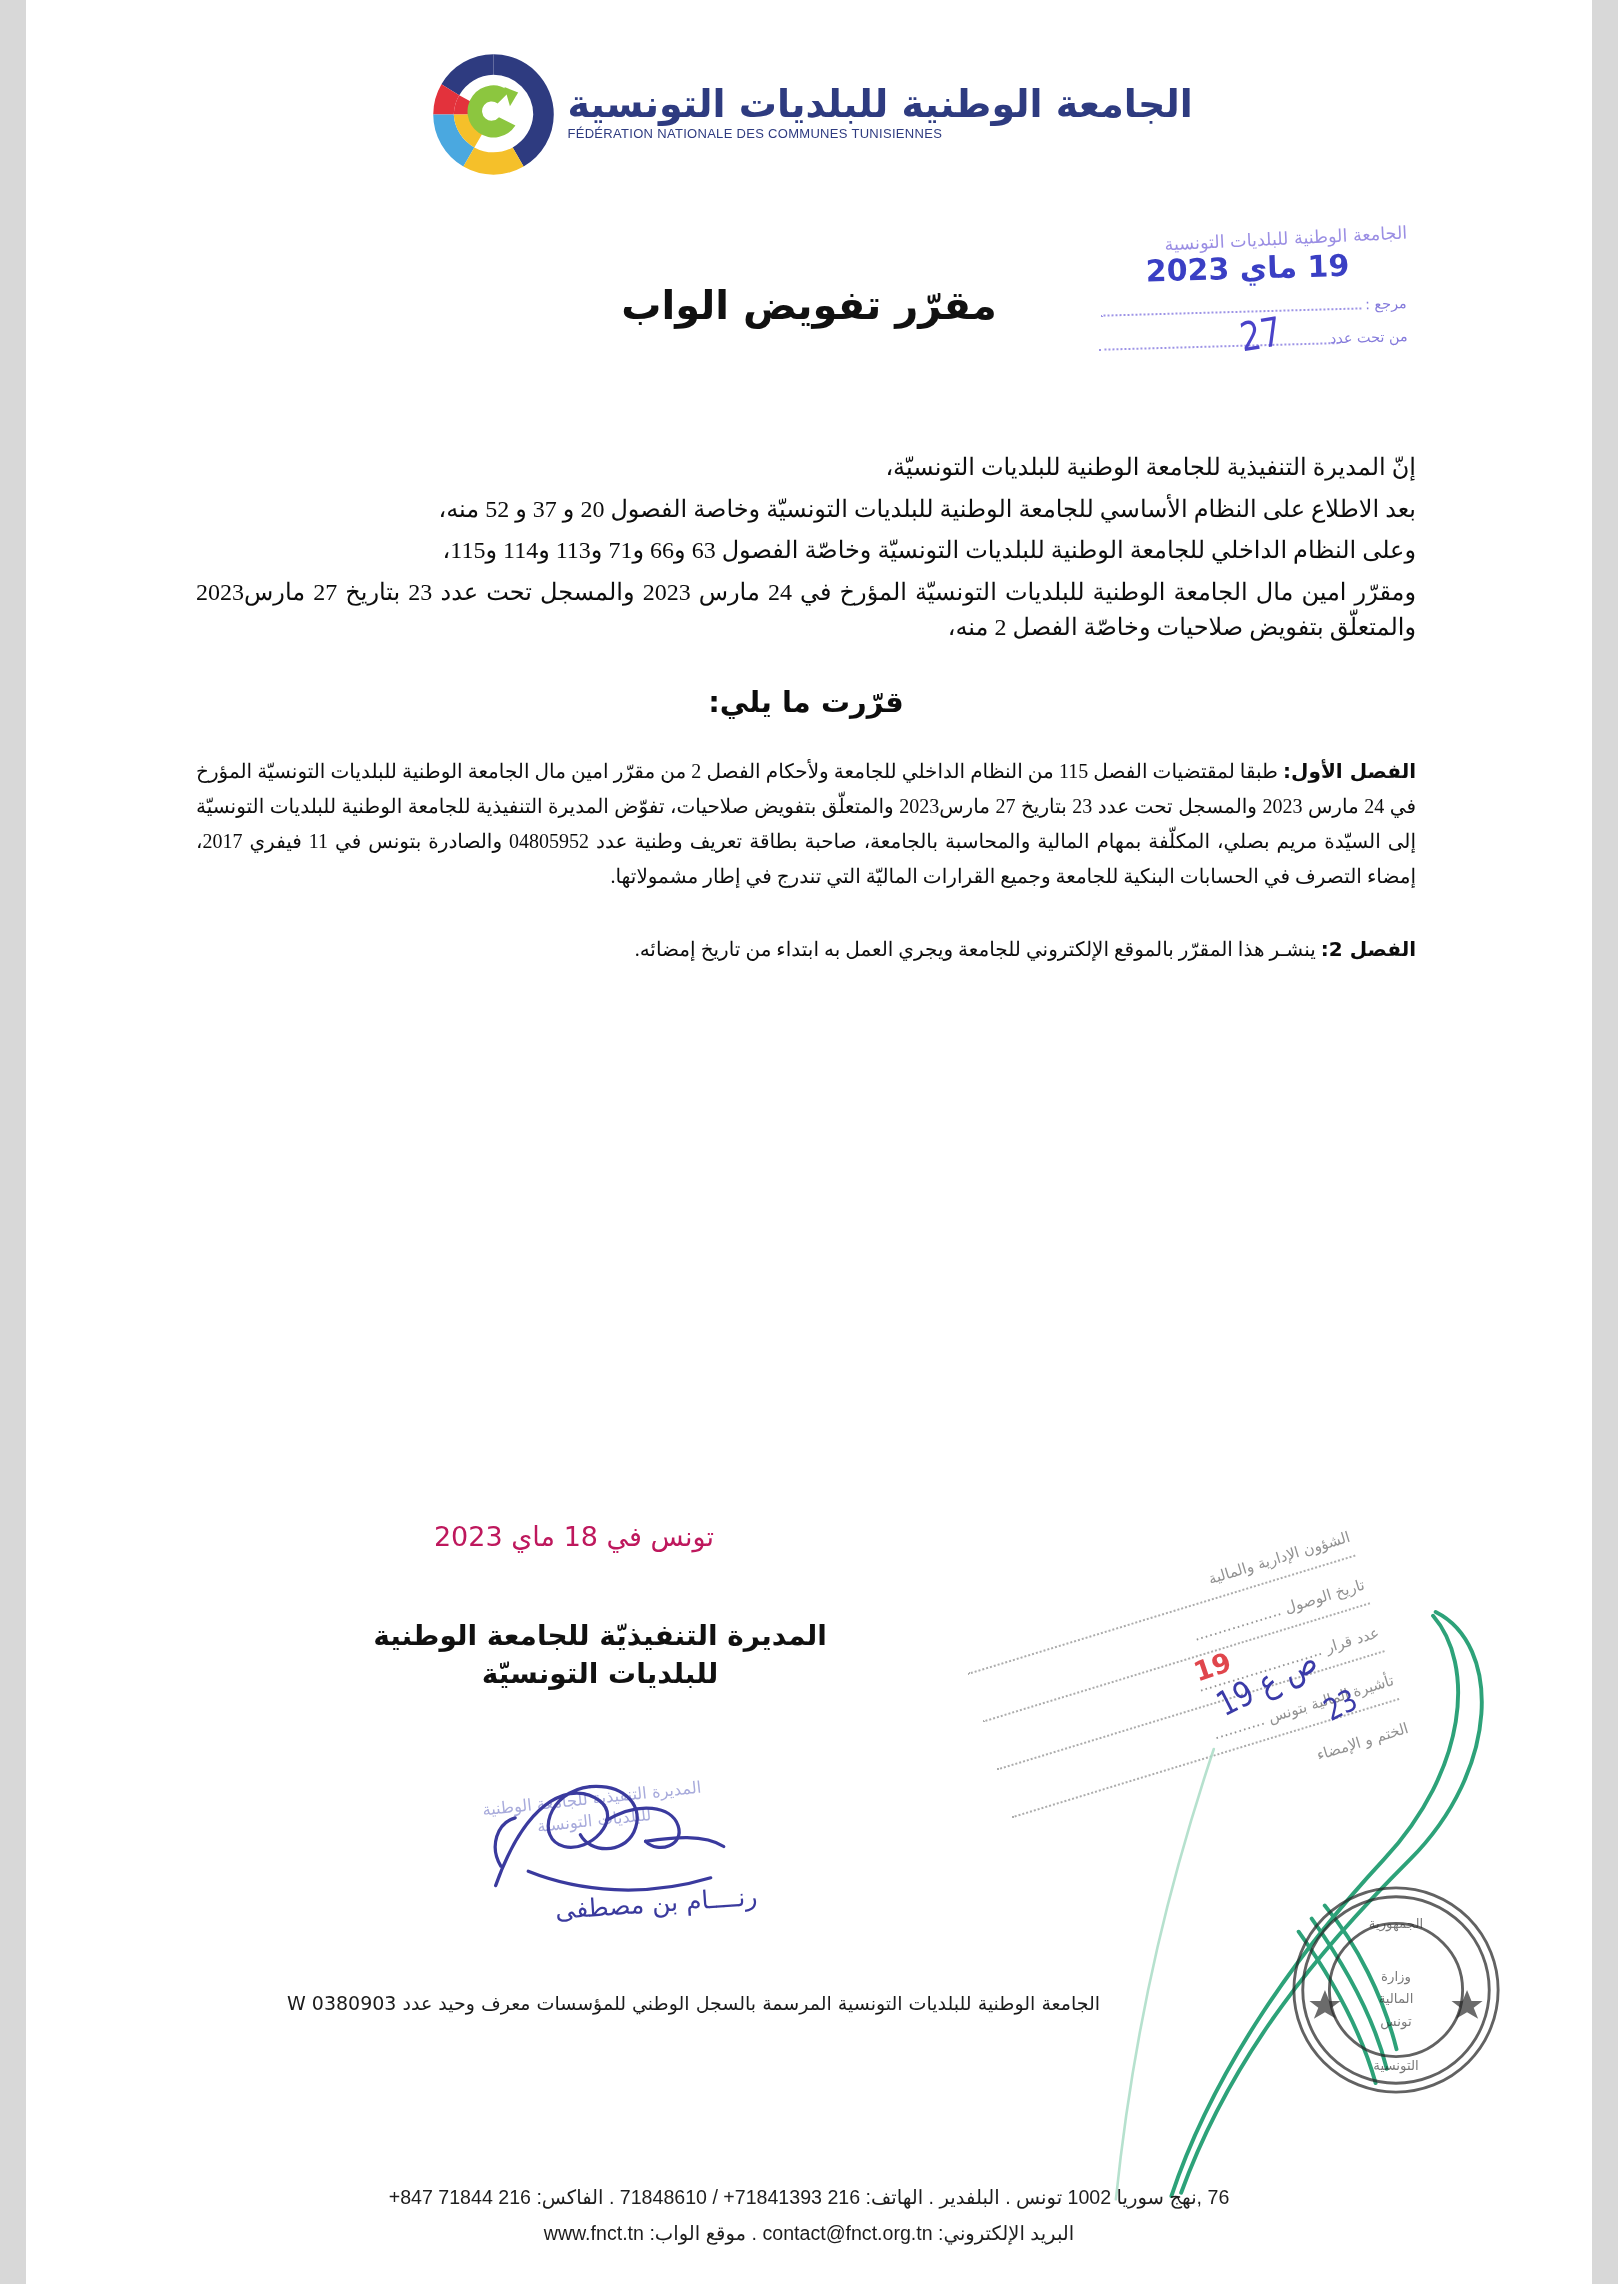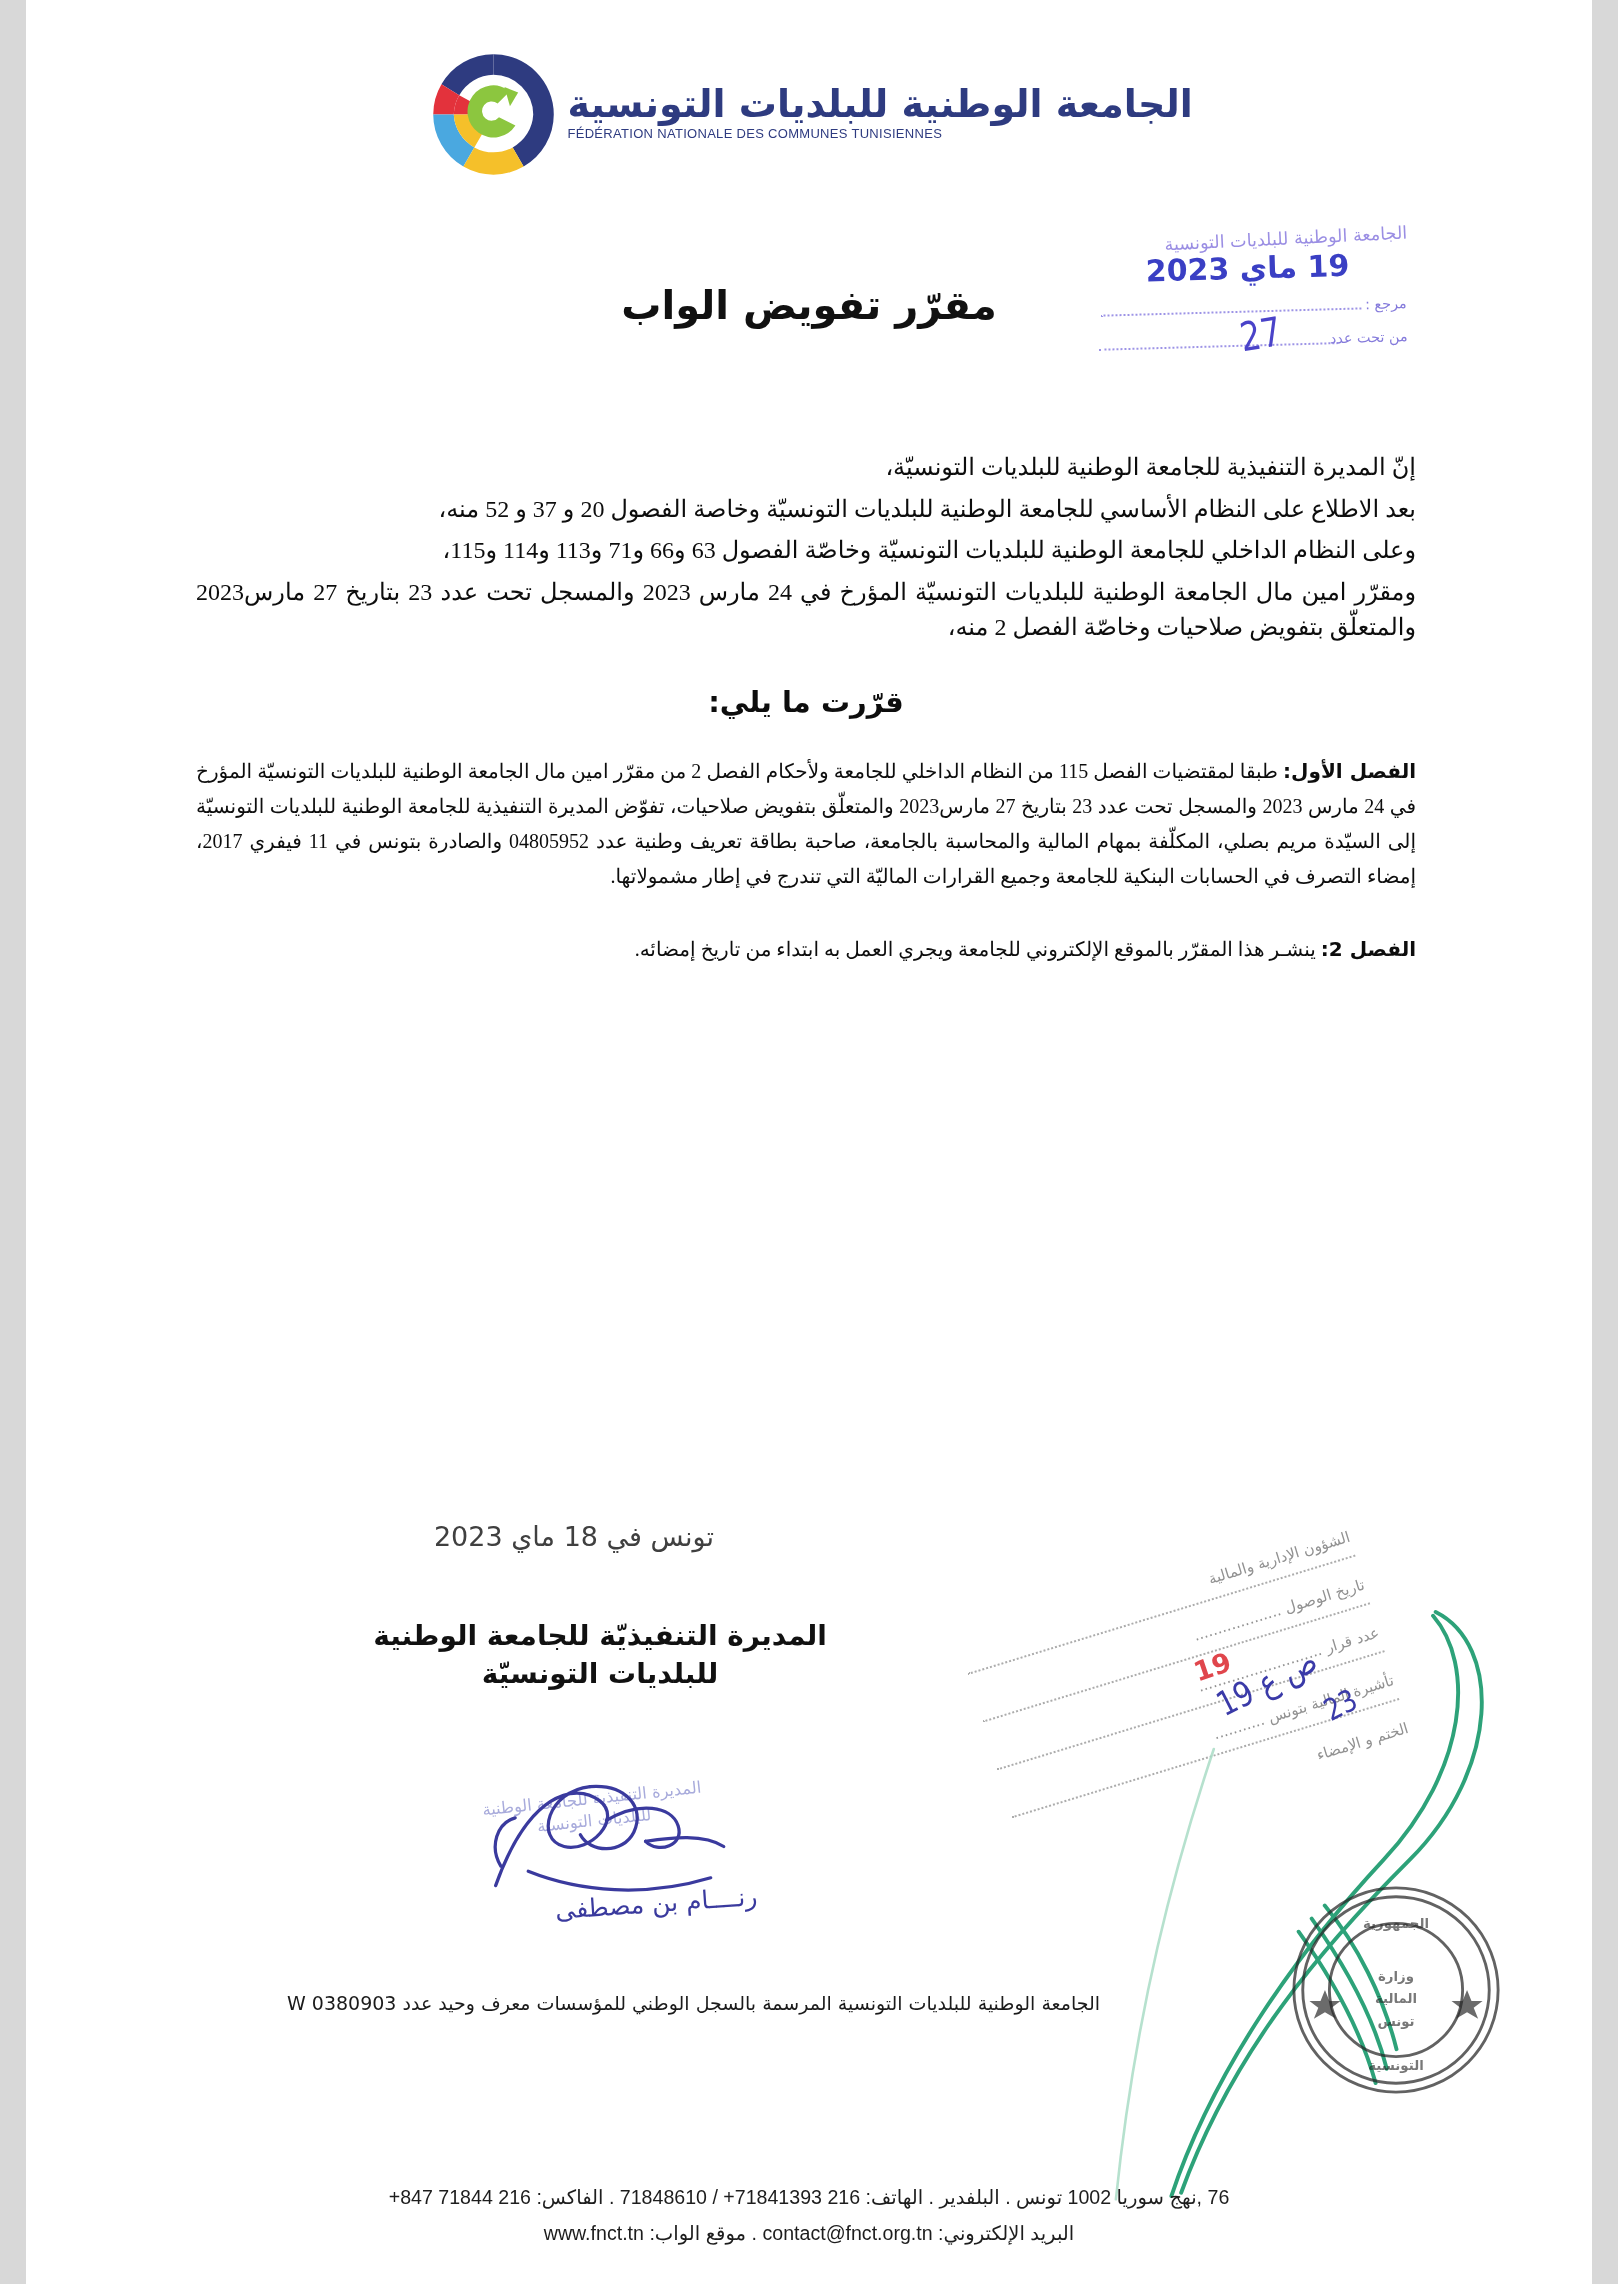--- a/index.html
+++ b/index.html
@@ -179,21 +179,21 @@
 
   
   .date-line {
     position: absolute;
     top: 1521px;
     right: 878px;
     font-family: "DejaVu Sans", sans-serif;
     font-size: 27px;
     direction: rtl;
     white-space: nowrap;
-    color: #404040;
+    color: #be185d;
   }
 
   
   .sig-block {
     position: absolute;
     top: 1617px;
     right: 744px;
     width: 496px;
     direction: rtl;
     text-align: center;
@@ -301,21 +301,21 @@
     top: 1553px; right: 78px;
     width: 496px; height: 653px;
     pointer-events: none;
   }
   .green-swash svg { width:100%; height:100%; }
 
   
   .official-seal {
     position: absolute;
     top: 1879px; right: 85px;
-    width: 222px; height: 222px; font-weight: bold;
+    width: 222px; height: 222px;
   }
   .official-seal svg { width:100%; height:100%; }
 
   
   .registry-line {
     position: absolute;
     top: 1992px;
     right: 300px;
     left: 261px;
     direction: rtl;

